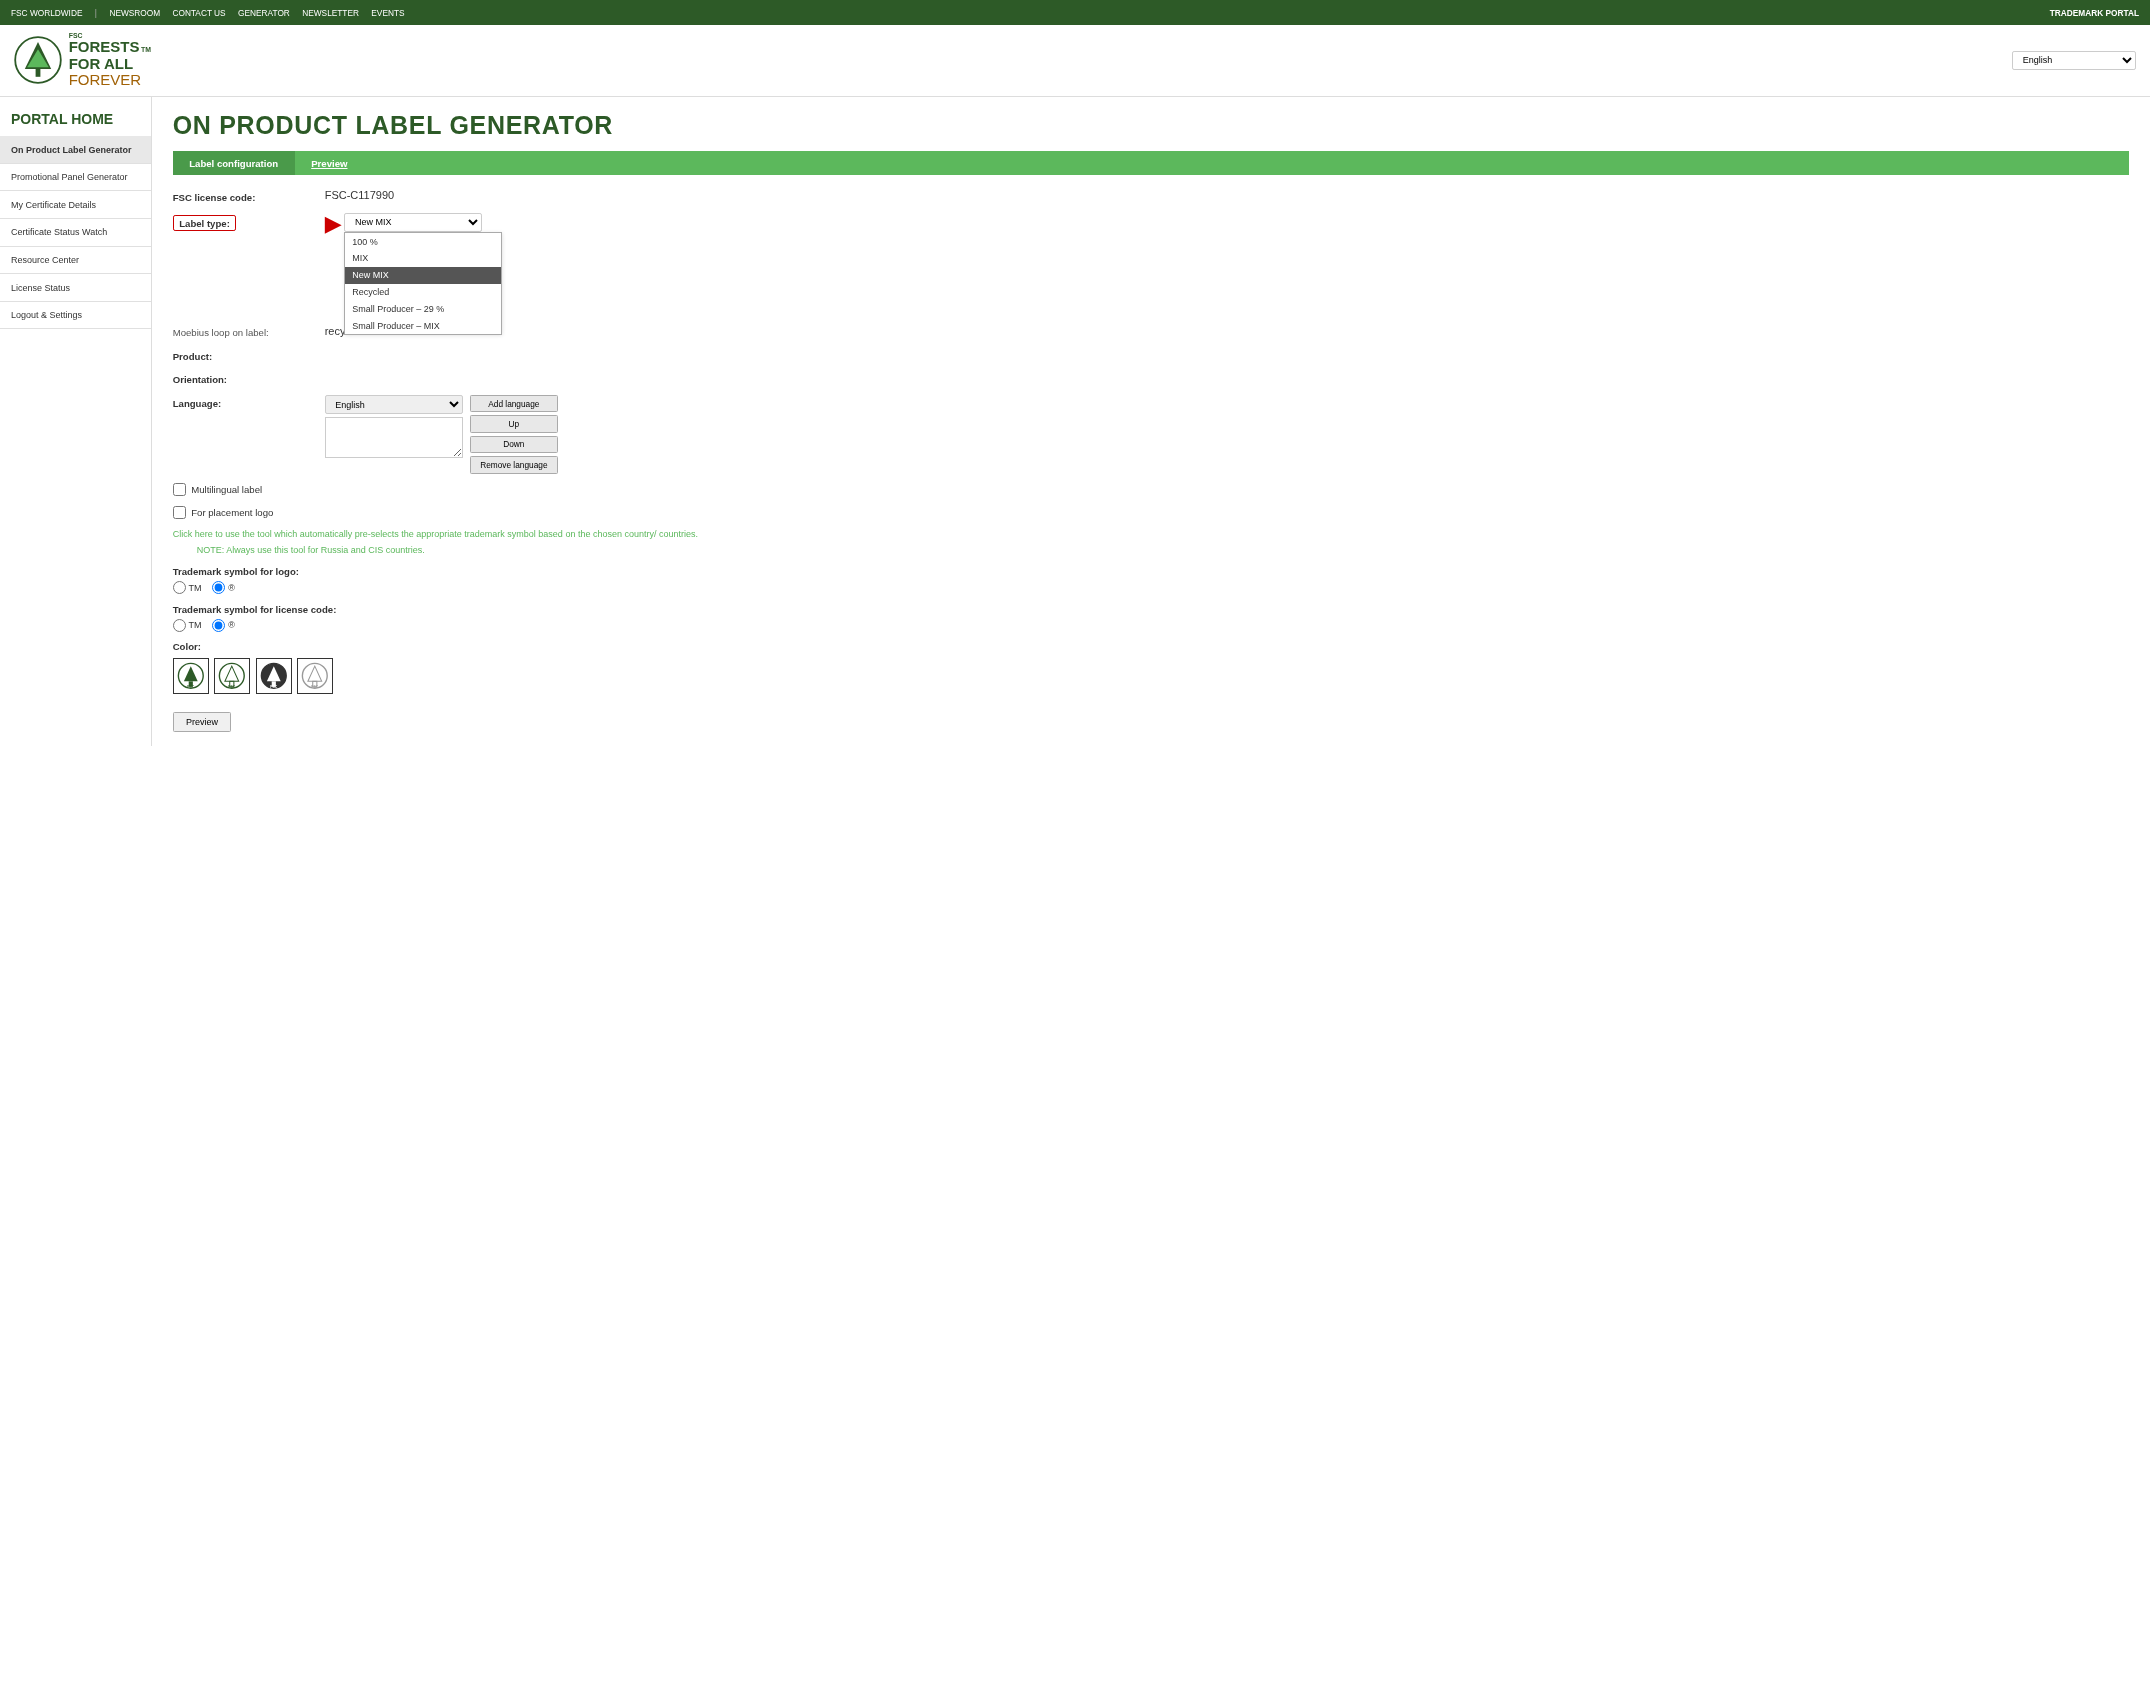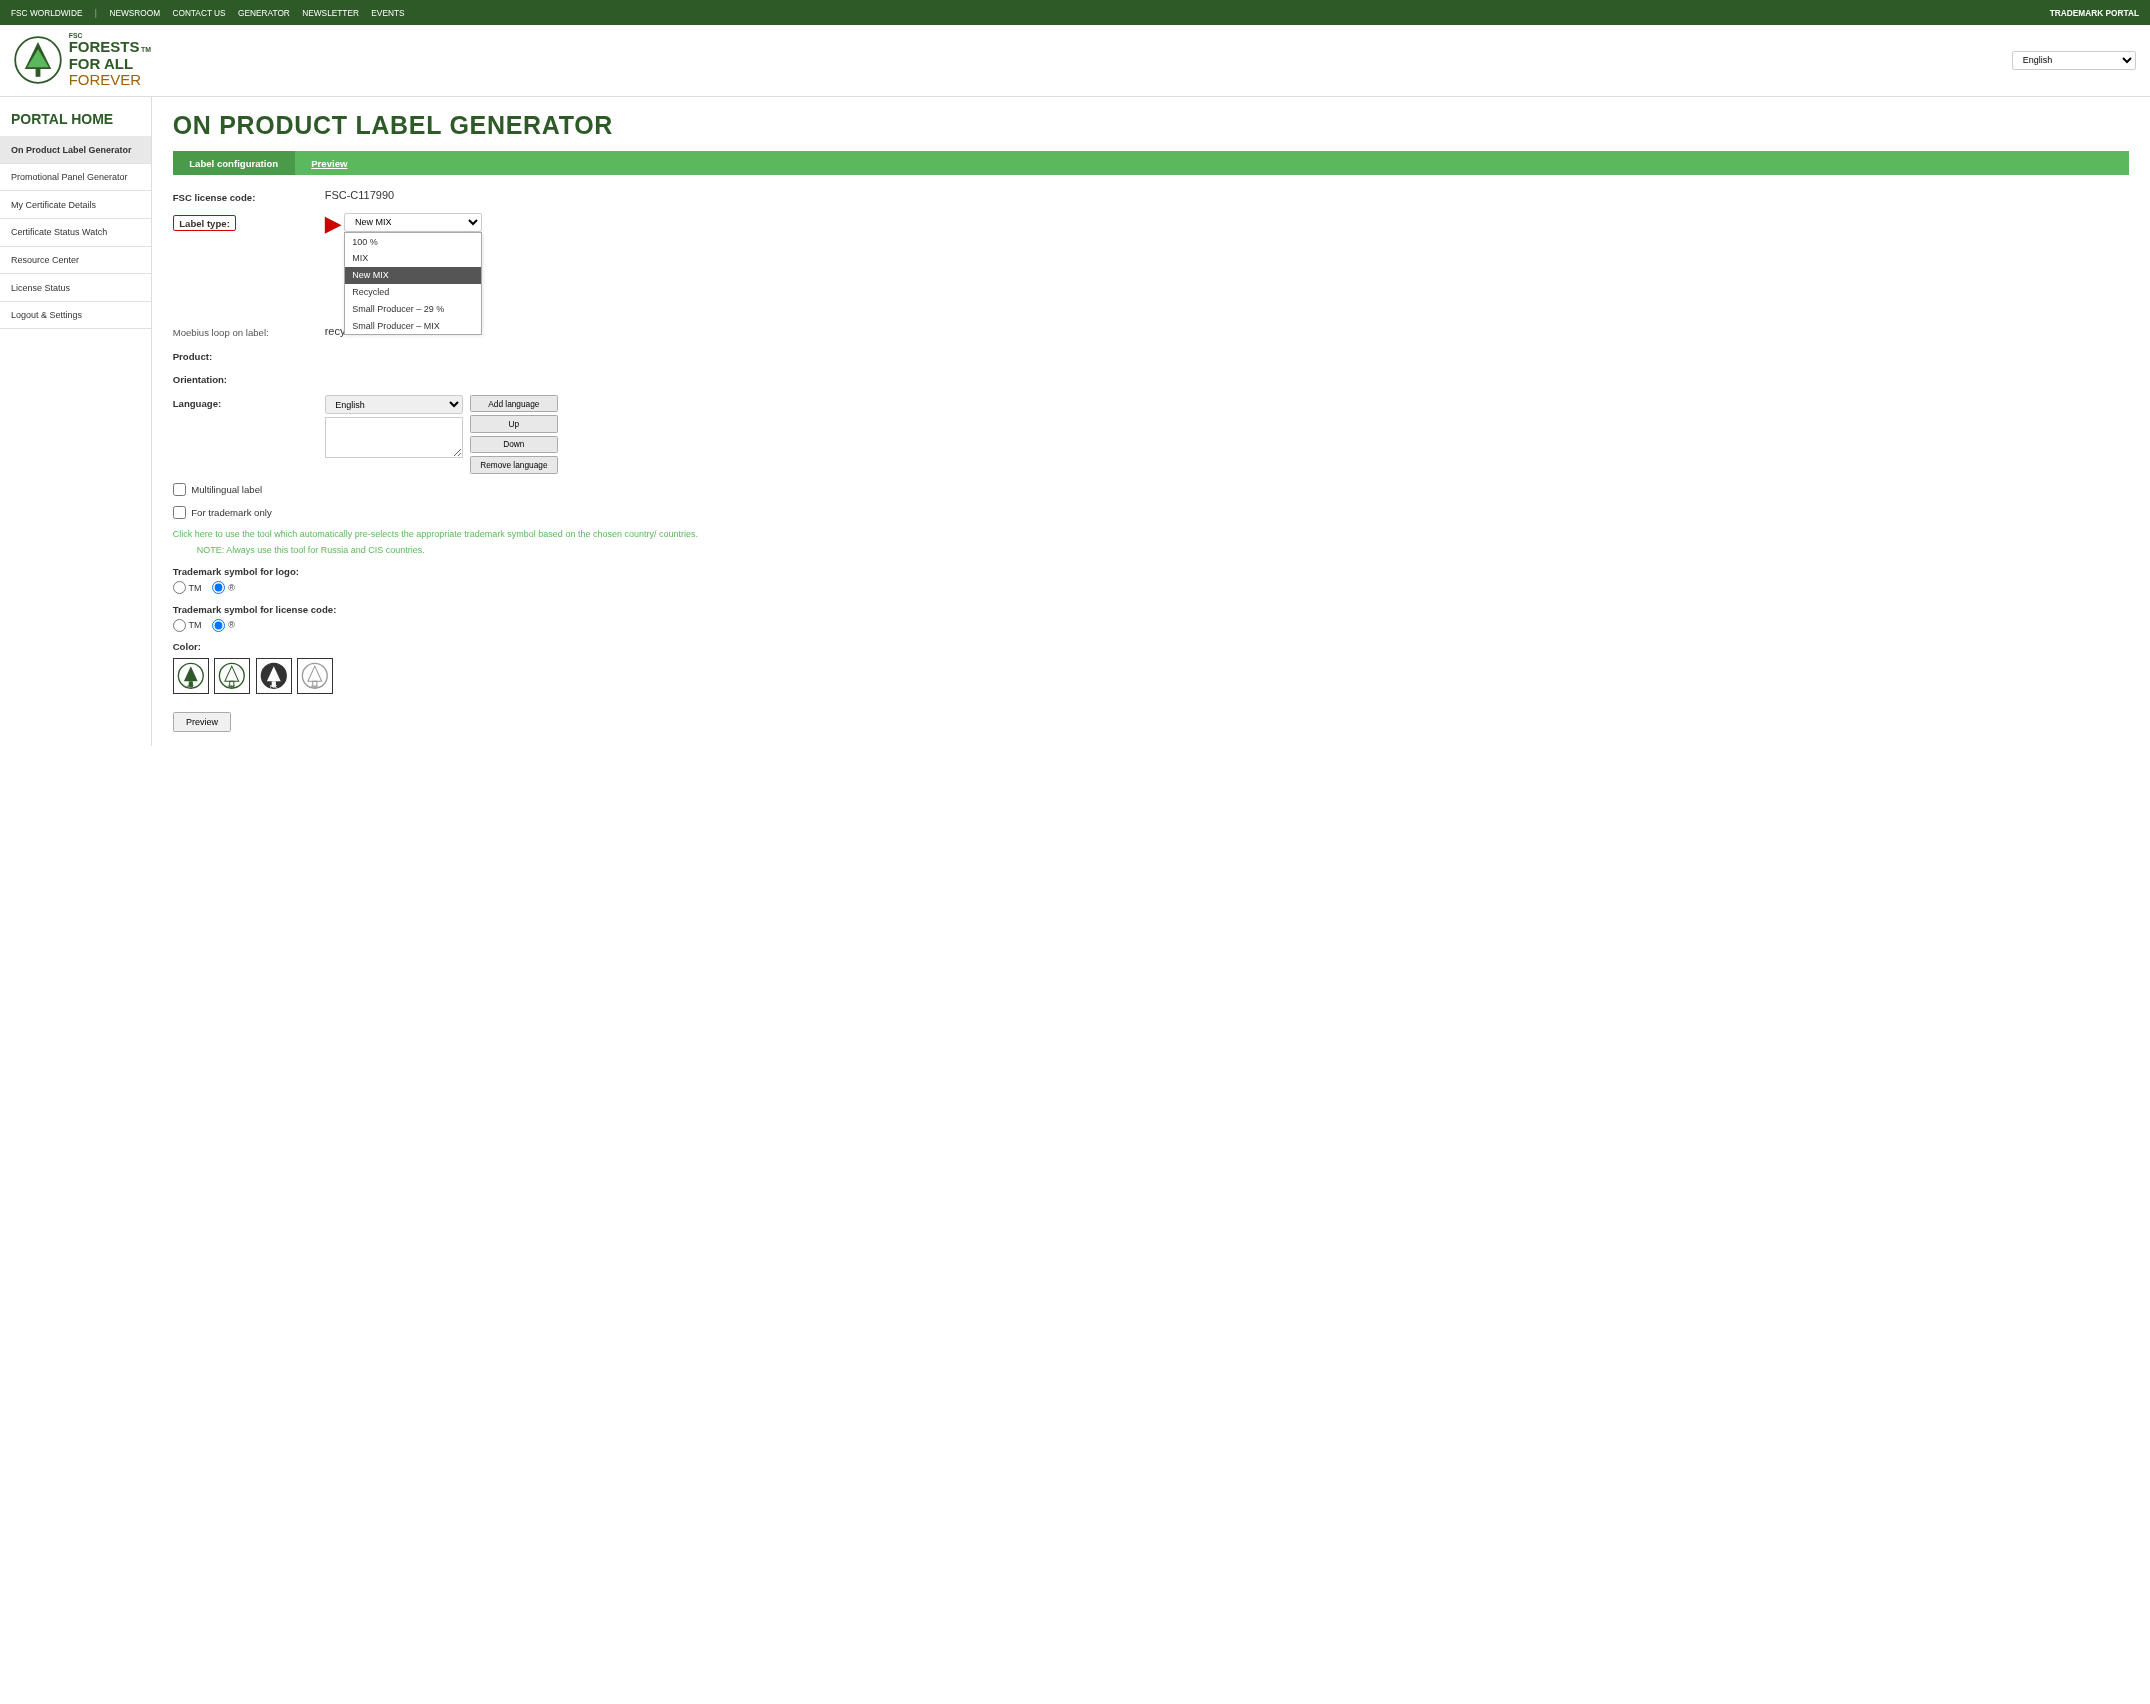--- a/index.html
+++ b/index.html
@@ -160,21 +160,21 @@
 
     
     .dropdown-container {
       position: relative;
       display: inline-block;
     }
     .dropdown-list {
       position: absolute;
       top: 100%;
       left: 0;
-      width: 138px;
+      width: 158px;
       background: #fff;
       border: 0.7px solid #aaa;
       z-index: 100;
       box-shadow: 1.4px 1.4px 4.1px rgba(0,0,0,0.15);
     }
     .dropdown-option {
       padding: 3.4px 6.9px;
       font-size: 9px;
       cursor: pointer;
       color: #333;
@@ -418,21 +418,21 @@
 
       
       <div class="checkbox-row">
         <input type="checkbox" id="multilingual" style="">
         <label for="multilingual">Multilingual label</label>
       </div>
 
       
       <div class="checkbox-row">
         <input type="checkbox" id="forplacement" style="">
-        <label for="forplacement">For trademark only</label>
+        <label for="forplacement">For placement logo</label>
       </div>
 
       
       <a class="green-link">Click here to use the tool which automatically pre-selects the appropriate trademark symbol based on the chosen country/ countries.</a>
 
       
       <div class="note-text">NOTE: Always use this tool for Russia and CIS countries.</div>
 
       
       <div class="radio-group">

